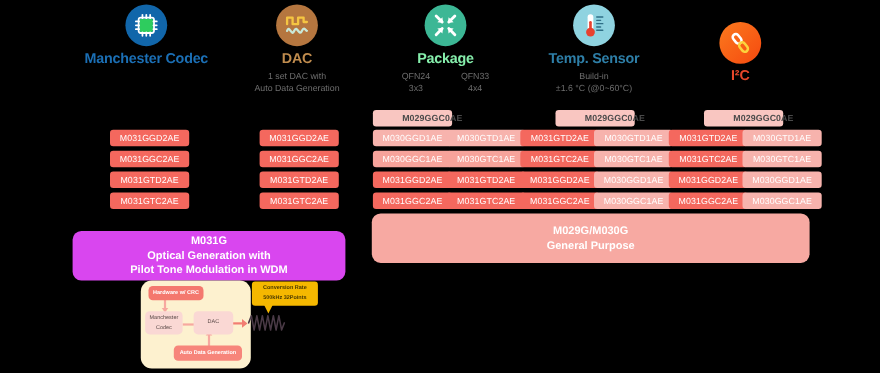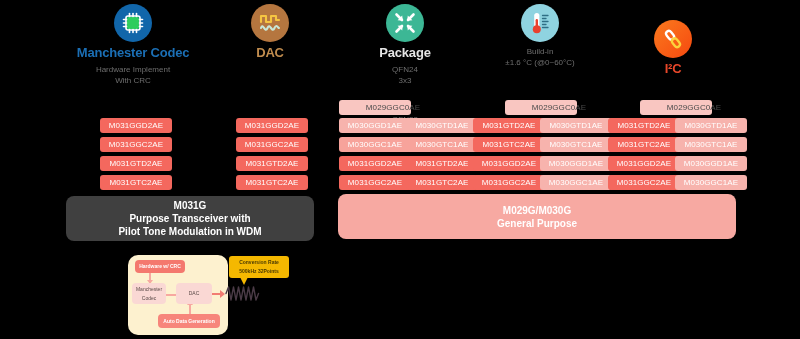--- a/index.html
+++ b/index.html
@@ -19,36 +19,36 @@
     display: flex; align-items: center; justify-content: center;
   }
   .feat-title {
     font-size: 13px; font-weight: bold; line-height: 15px;
     letter-spacing: -0.2px;
   }
   .feat-sub {
     font-size: 8px; color: #6e6e6e; line-height: 11px; margin-top: 4px;
     white-space: pre-line;
   }
-  .feat-sub-2col { display: flex; justify-content: center; gap: 28px; flex-direction: column; }
+  .feat-sub-2col { display: flex; justify-content: center; gap: 28px; }
   .feat-sub-2col > div { font-size: 8px; color: #6e6e6e; line-height: 11px; }
 
   
   .chip {
     position: absolute;
     height: 15px;
     border-radius: 3px;
     color: #ffffff;
     font-size: 8px;
     font-weight: normal;
     display: flex; align-items: center; justify-content: center;
     letter-spacing: 0.1px;
     white-space: nowrap;
   }
-  .chip.hdr { color: #4a4a4a; font-weight: normal; padding-left: 36px; }
+  .chip.hdr { color: #4a4a4a; font-weight: bold; padding-left: 36px; }
 
   
   .banner {
     position: absolute;
     border-radius: 8px;
     display: flex; flex-direction: column;
     align-items: center; justify-content: center;
     color: #ffffff; text-align: center;
   }
   .banner .l1 { font-size: 10px; font-weight: bold; line-height: 13px; }
@@ -90,52 +90,52 @@
           <line x1="3.5" y1="13" x2="6.5" y2="13"></line>
           <line x1="3.5" y1="16.5" x2="6.5" y2="16.5"></line>
           <line x1="19.5" y1="9.5" x2="22.5" y2="9.5"></line>
           <line x1="19.5" y1="13" x2="22.5" y2="13"></line>
           <line x1="19.5" y1="16.5" x2="22.5" y2="16.5"></line>
         </g>
         <rect x="6" y="6" width="14" height="14" rx="2" fill="none" stroke="#ffffff" stroke-width="1.6"></rect>
       </svg>
     </div>
     <div class="feat-title" style="color:#1b6fb5;">Manchester Codec</div>
-    <div class="feat-sub">Hardware Implement
-With CRC</div>
   </div>
 
   <div class="feature" style="left:180px; top:4px;">
     <div class="feat-icon" style="background:#b5763f;">
       <svg width="26" height="26" viewBox="0 0 26 26" aria-hidden="true">
         <polyline points="4,12 4,6 9,6 9,12 14,12 14,6 19,6 19,10 22,10" fill="none" stroke="#f5c542" stroke-width="2.1" stroke-linejoin="round" stroke-linecap="round"></polyline>
         <path d="M4,18 C6,12 8,24 10.5,18 C13,12 15,24 17.5,18 C19.5,13.5 21,18 22,18" fill="none" stroke="#c9e8d8" stroke-width="2.1" stroke-linecap="round"></path>
       </svg>
     </div>
     <div class="feat-title" style="color:#c08c4e;">DAC</div>
+    <div class="feat-sub">1 set DAC with
+Auto Data Generation</div>
   </div>
 
   <div class="feature" style="left:315px; top:4px;">
     <div class="feat-icon" style="background:#3cb795;">
       <svg width="26" height="26" viewBox="0 0 26 26" aria-hidden="true">
         <g stroke="#ffffff" stroke-width="2.6" stroke-linecap="round">
           <line x1="4.5" y1="4.5" x2="10" y2="10"></line>
           <line x1="21.5" y1="4.5" x2="16" y2="10"></line>
           <line x1="4.5" y1="21.5" x2="10" y2="16"></line>
           <line x1="21.5" y1="21.5" x2="16" y2="16"></line>
         </g>
         <g fill="#ffffff">
           <polygon points="10.2,5.6 10.8,10.8 5.6,10.2"></polygon>
           <polygon points="15.8,5.6 15.2,10.8 20.4,10.2"></polygon>
           <polygon points="10.2,20.4 10.8,15.2 5.6,15.8"></polygon>
           <polygon points="15.8,20.4 15.2,15.2 20.4,15.8"></polygon>
         </g>
       </svg>
     </div>
-    <div class="feat-title" style="color:#e5e5e5;">Package</div>
+    <div class="feat-title" style="color:#86efac;">Package</div>
     <div class="feat-sub-2col" style="margin-top:4px;">
       <div>
         <div>QFN24</div>
         <div>3x3</div>
       </div>
       <div>
         <div>QFN33</div>
         <div>4x4</div>
       </div>
     </div>
@@ -149,20 +149,21 @@
         <rect x="8.6" y="9" width="2.4" height="9" rx="1.2" fill="#e8412f"></rect>
         <g stroke="#2f6f86" stroke-width="1.3" stroke-linecap="round">
           <line x1="15.5" y1="5.5" x2="21" y2="5.5"></line>
           <line x1="15.5" y1="8.5" x2="19" y2="8.5"></line>
           <line x1="15.5" y1="11.5" x2="21" y2="11.5"></line>
           <line x1="15.5" y1="14.5" x2="19" y2="14.5"></line>
           <line x1="15.5" y1="17.5" x2="21" y2="17.5"></line>
         </g>
       </svg>
     </div>
+    <div class="feat-title" style="color:#2e7fa8;">Temp. Sensor</div>
     <div class="feat-sub">Build-in
 ±1.6 °C (@0~60°C)</div>
   </div>
 
   <div class="feature" style="left:583px; top:20px;">
     <div class="feat-icon" style="background:linear-gradient(135deg,#fb7a1e 0%,#f5490f 100%);">
       <svg width="26" height="26" viewBox="0 0 26 26" aria-hidden="true">
         <g transform="rotate(-38 13 13)">
           <rect x="10.2" y="3.5" width="5.6" height="9.5" rx="2.8" fill="none" stroke="#ffffff" stroke-width="2.3"></rect>
           <rect x="10.2" y="13" width="5.6" height="9.5" rx="2.8" fill="none" stroke="#fcd23c" stroke-width="2.3"></rect>
@@ -208,23 +209,23 @@
   <div class="chip" style="left:608px; top:118px; width:72px; background:#f4685e;">M031GTD2AE</div>
   <div class="chip" style="left:608px; top:137px; width:72px; background:#f4685e;">M031GTC2AE</div>
   <div class="chip" style="left:608px; top:156px; width:72px; background:#f4685e;">M031GGD2AE</div>
   <div class="chip" style="left:608px; top:175px; width:72px; background:#f4685e;">M031GGC2AE</div>
 
   <div class="chip" style="left:675px; top:118px; width:72px; background:#f7b3ad;">M030GTD1AE</div>
   <div class="chip" style="left:675px; top:137px; width:72px; background:#f7b3ad;">M030GTC1AE</div>
   <div class="chip" style="left:675px; top:156px; width:72px; background:#f7b3ad;">M030GGD1AE</div>
   <div class="chip" style="left:675px; top:175px; width:72px; background:#f7b3ad;">M030GGC1AE</div>
 
-  <div class="banner" style="left:66px; top:196px; width:248px; height:45px; background:#404040;">
+  <div class="banner" style="left:66px; top:210px; width:248px; height:45px; background:#d946ef;">
     <div class="l1">M031G</div>
-    <div class="l2">Purpose Transceiver with</div>
+    <div class="l2">Optical Generation with</div>
     <div class="l3">Pilot Tone Modulation in WDM</div>
   </div>
 
   <div class="banner" style="left:338px; top:194px; width:398px; height:45px; background:#f7a9a2;">
     <div class="l1">M029G/M030G</div>
     <div class="l3">General Purpose</div>
   </div>
 
   <div id="diagram">
 

